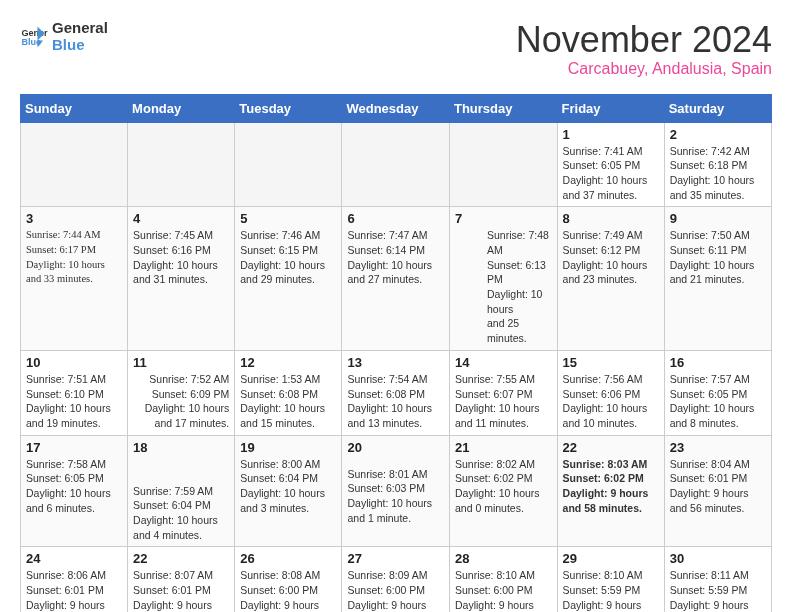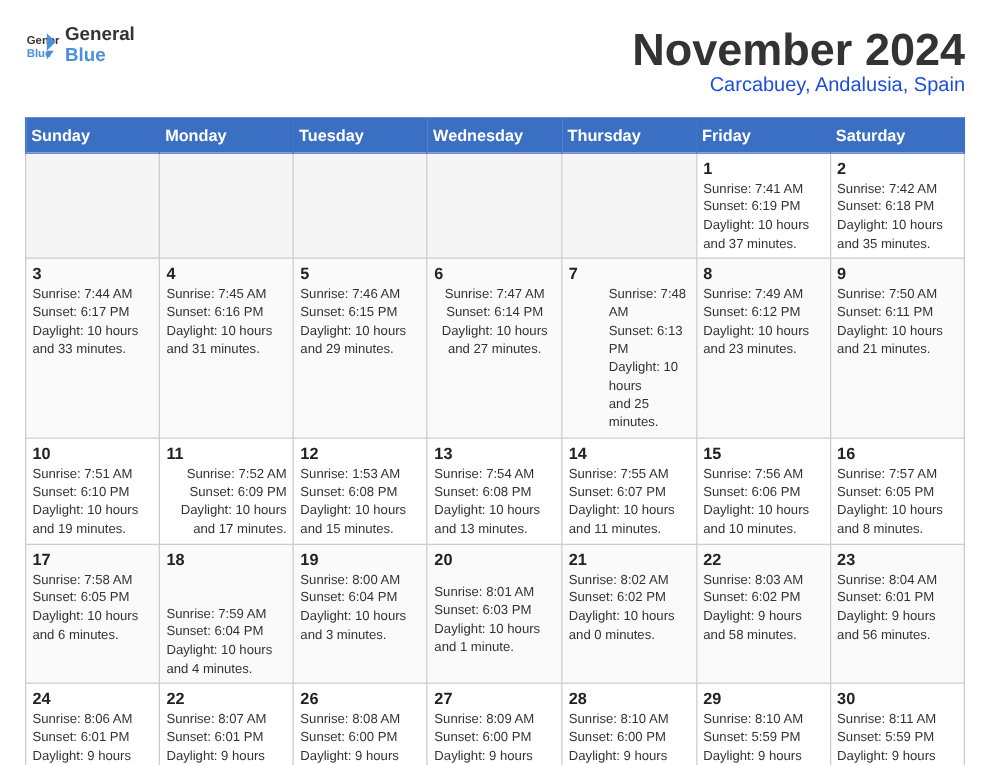--- a/index.html
+++ b/index.html
@@ -21,27 +21,27 @@
       align-items: center;
       gap: 4px;
     }
     .logo-icon {
       width: 28px;
       height: 28px;
     }
     .title-block { text-align: right; }
     .month-title {
       font-size: 36px;
-      font-weight: bold;
+      font-weight: normal;
       color: #333;
       line-height: 1.1;
     }
     .subtitle {
       font-size: 16px;
-      color: #1d4ed8;
+      color: #ec4899;
     }
     .calendar {
       width: 100%;
       border-collapse: collapse;
       font-size: 11px;
       padding-left: 48px;
     }
     .calendar th {
       background: #3a6fc4;
       color: #fff;
@@ -110,57 +110,57 @@
   <tbody id="calendar-body">
   <tr>
         <td class="empty"></td>
         <td class="empty"></td>
         <td class="empty"></td>
         <td class="empty"></td>
         <td class="empty"></td>
         <td>
           <div class="day-num">1</div>
           <div class="day-info" style="white-space: pre-line;">Sunrise: 7:41 AM
-Sunset: 6:19 PM
+Sunset: 6:05 PM
 Daylight: 10 hours
 and 37 minutes.</div>
         </td>
         <td>
           <div class="day-num">2</div>
           <div class="day-info" style="white-space: pre-line;">Sunrise: 7:42 AM
 Sunset: 6:18 PM
 Daylight: 10 hours
 and 35 minutes.</div>
         </td>
       </tr>
       <tr>
         <td>
           <div class="day-num">3</div>
-          <div class="day-info" style="white-space: pre-line;">Sunrise: 7:44 AM
+          <div class="day-info" style="white-space: pre-line; font-family: Liberation Serif, serif;">Sunrise: 7:44 AM
 Sunset: 6:17 PM
 Daylight: 10 hours
 and 33 minutes.</div>
         </td>
         <td>
           <div class="day-num">4</div>
           <div class="day-info" style="white-space: pre-line;">Sunrise: 7:45 AM
 Sunset: 6:16 PM
 Daylight: 10 hours
 and 31 minutes.</div>
         </td>
         <td>
           <div class="day-num">5</div>
           <div class="day-info" style="white-space: pre-line;">Sunrise: 7:46 AM
 Sunset: 6:15 PM
 Daylight: 10 hours
 and 29 minutes.</div>
         </td>
         <td>
           <div class="day-num">6</div>
-          <div class="day-info" style="white-space: pre-line; text-align: center;">Sunrise: 7:47 AM
+          <div class="day-info" style="white-space: pre-line;">Sunrise: 7:47 AM
 Sunset: 6:14 PM
 Daylight: 10 hours
 and 27 minutes.</div>
         </td>
         <td>
           <div class="day-num">7</div>
           <div class="day-info" style="white-space: pre-line; margin-left: 32px;">Sunrise: 7:48 AM
 Sunset: 6:13 PM
 Daylight: 10 hours
 and 25 minutes.</div>
@@ -262,21 +262,21 @@
         </td>
         <td>
           <div class="day-num">21</div>
           <div class="day-info" style="white-space: pre-line;">Sunrise: 8:02 AM
 Sunset: 6:02 PM
 Daylight: 10 hours
 and 0 minutes.</div>
         </td>
         <td>
           <div class="day-num">22</div>
-          <div class="day-info" style="white-space: pre-line;">Sunrise: 8:03 AM
+          <div class="day-info" style="white-space: pre-line; font-weight: bold;">Sunrise: 8:03 AM
 Sunset: 6:02 PM
 Daylight: 9 hours
 and 58 minutes.</div>
         </td>
         <td>
           <div class="day-num">23</div>
           <div class="day-info" style="white-space: pre-line;">Sunrise: 8:04 AM
 Sunset: 6:01 PM
 Daylight: 9 hours
 and 56 minutes.</div>

